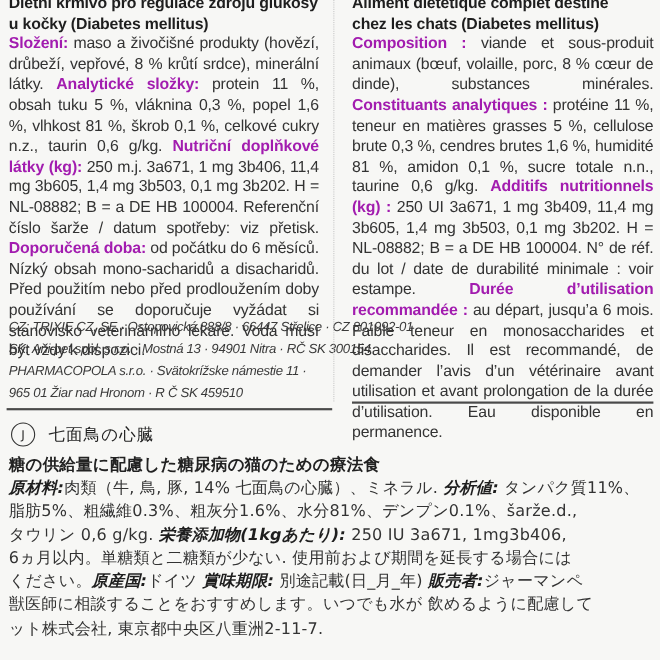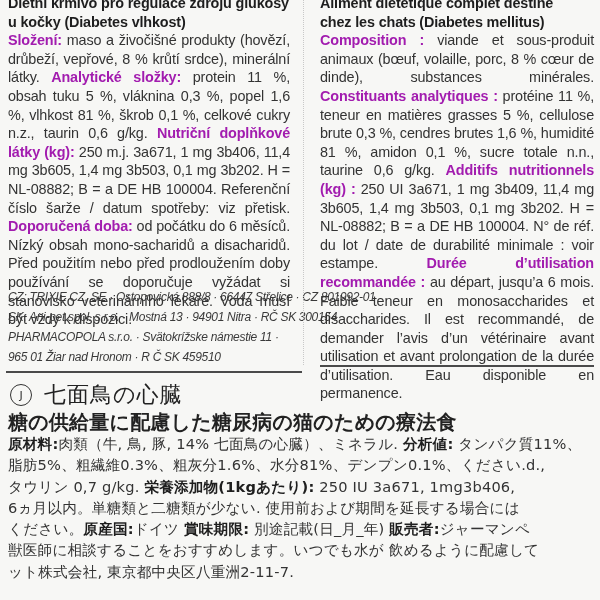--- a/index.html
+++ b/index.html
@@ -35,31 +35,31 @@
   .jp {
     position:absolute; left:8px; top:378px; width:592px;
     font-family: "DejaVu Sans", sans-serif; color:#2f2f2f;
   }
   .jp-head { display:flex; align-items:center; height:34px; }
   .jp-badge {
     width:20px; height:20px; border:1.6px solid #333; border-radius:50%;
     display:flex; align-items:center; justify-content:center;
     font-size:11px; font-weight:normal; margin-right:12px; margin-left:2px;
   }
-  .jp-title { font-size:22px; letter-spacing:1px; color:#222; }
-  .jp-sub { font-size:20px; font-weight:bold; line-height:21px; color:#222; letter-spacing:0.2px; }
+  .jp-title { font-size:15px; letter-spacing:1px; color:#222; }
+  .jp-sub { font-size:15px; font-weight:bold; line-height:21px; color:#222; letter-spacing:0.2px; }
   .jp-body { font-size:14.6px; line-height:21.3px; color:#333; letter-spacing:0.2px; white-space:nowrap; }
-  .jp-body b { color:#1e1e1e; }
+  .jp-body b { color:#1e1e1e;font-style:italic; }
 </style>
 </head>
 <body>
 
 <div class="col cz">
   <span class="title-line">Dietní krmivo pro regulace zdroju glukosy</span>
-  <span class="title-line">u kočky (Diabetes vlhkost)</span>
+  <span class="title-line">u kočky (Diabetes mellitus)</span>
   <span class="para"><b>Složení:</b><span> maso a živočišné produkty (hovězí, drůbeží, vepřové, 8 % krůtí srdce), minerální látky.</span> <b>Analytické složky:</b><span> protein 11 %, obsah tuku 5 %, vláknina 0,3 %,  popel 1,6 %, vlhkost 81 %, škrob 0,1 %, celkové cukry n.z., taurin 0,6 g/kg. </span><b>Nutriční doplňkové látky (kg):</b><span> 250 m.j. 3a671, 1 mg 3b406, 11,4 mg 3b605, 1,4 mg 3b503, 0,1 mg 3b202. H = NL-08882; B = a DE HB 100004. Referenční číslo šarže / datum spotřeby: viz přetisk. </span><b>Doporučená doba:</b><span> od počátku do 6 měsíců. Nízký obsah mono-sacharidů a disacharidů. Před použitím nebo před prodloužením doby používání se doporučuje vyžádat si stanovisko veterinárního lékaře. Voda musí být vždy k dispozici.</span></span>
 </div>
 
 <div class="addr">
   <div>CZ: TRIXIE CZ, SE · Ostopovická 888/8 · 66447 Střelice · CZ 801992-01</div>
   <div>SK: Ani-pet spol. s.r.o. · Mostná 13 · 94901 Nitra · RČ SK 300154</div>
   <div>PHARMACOPOLA s.r.o. · Svätokrížske námestie 11 ·</div>
   <div>965 01 Žiar nad Hronom · R  Č SK 459510</div>
 </div>
 
@@ -75,20 +75,20 @@
 <div class="rule right"></div>
 
 <div class="jp">
   <div class="jp-head">
     <div class="jp-badge">J</div>
     <div class="jp-title">七面鳥の心臓</div>
   </div>
   <div class="jp-sub">糖の供給量に配慮した糖尿病の猫のための療法食</div>
   <div class="jp-body" id="jp-body">
       <div><b>原材料:</b><span>肉類（牛, 鳥, 豚, 14% 七面鳥の心臓）、ミネラル. </span><b>分析値:</b><span> タンパク質11%、</span></div>
-      <div><span>脂肪5%、粗繊維0.3%、粗灰分1.6%、水分81%、デンプン0.1%、ください.d.,</span></div>
-      <div><span>タウリン 0,7 g/kg. </span><b>栄養添加物(1kgあたり):</b><span> 250 IU 3a671, 1mg3b406,</span></div>
+      <div><span>脂肪5%、粗繊維0.3%、粗灰分1.6%、水分81%、デンプン0.1%、šarže.d.,</span></div>
+      <div><span>タウリン 0,6 g/kg. </span><b>栄養添加物(1kgあたり):</b><span> 250 IU 3a671, 1mg3b406,</span></div>
       <div><span>6ヵ月以内。単糖類と二糖類が少ない.  使用前および期間を延長する場合には</span></div>
       <div><span>ください。</span><b>原産国:</b><span>ドイツ </span><b>賞味期限:</b><span> 別途記載(日_月_年) </span><b>販売者:</b><span>ジャーマンペ</span></div>
       <div><span>獣医師に相談することをおすすめします。いつでも水が 飲めるように配慮して</span></div>
       <div><span>ット株式会社, 東京都中央区八重洲2-11-7.</span></div>
     </div>
 </div>
 
 </body></html>

